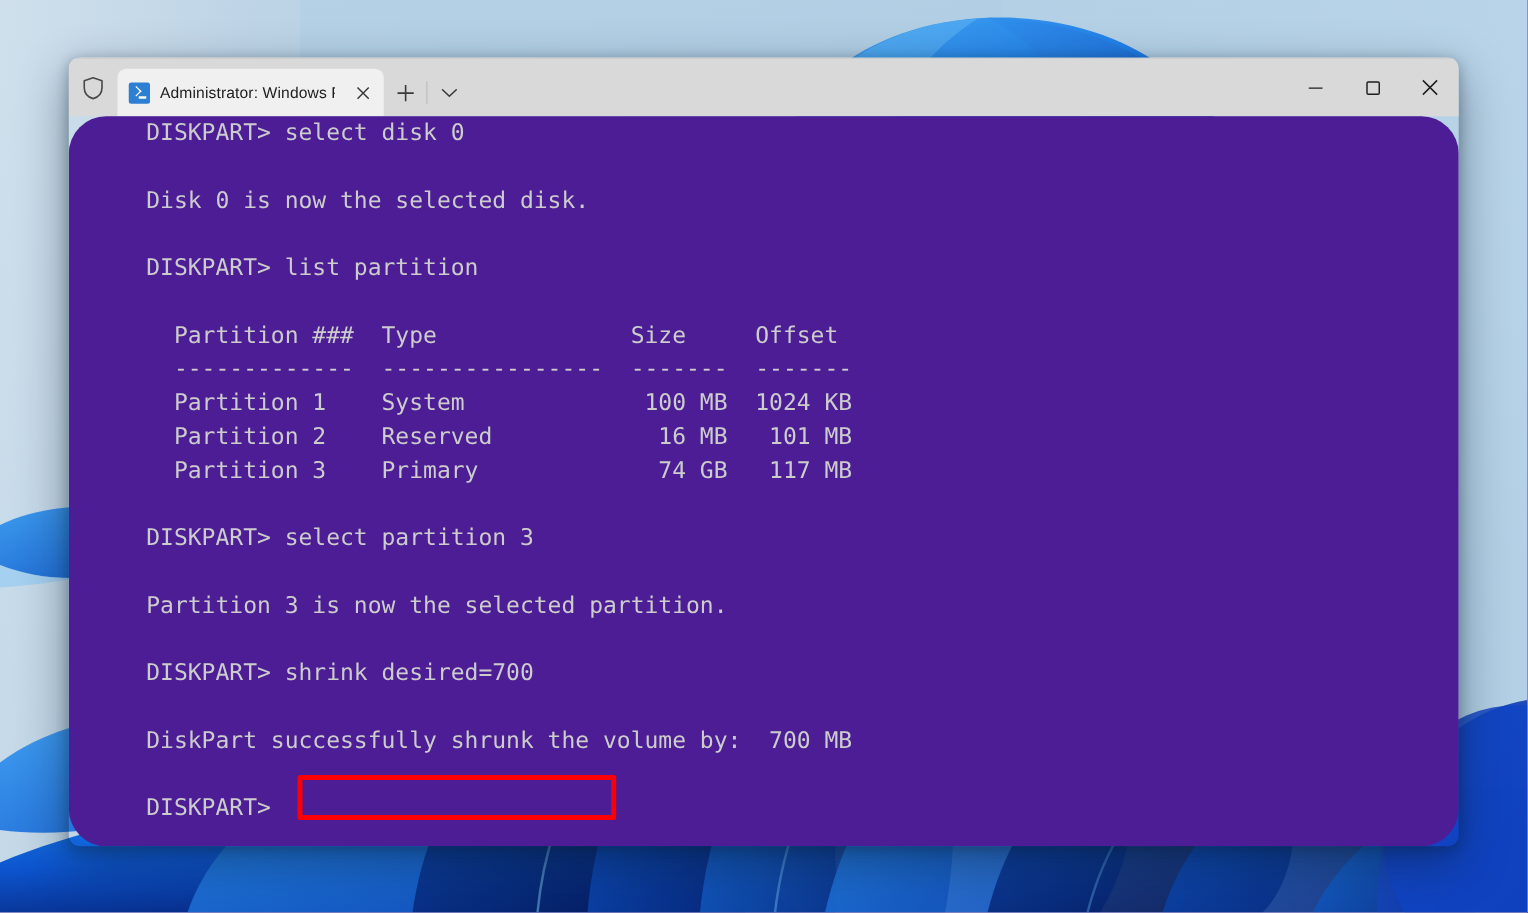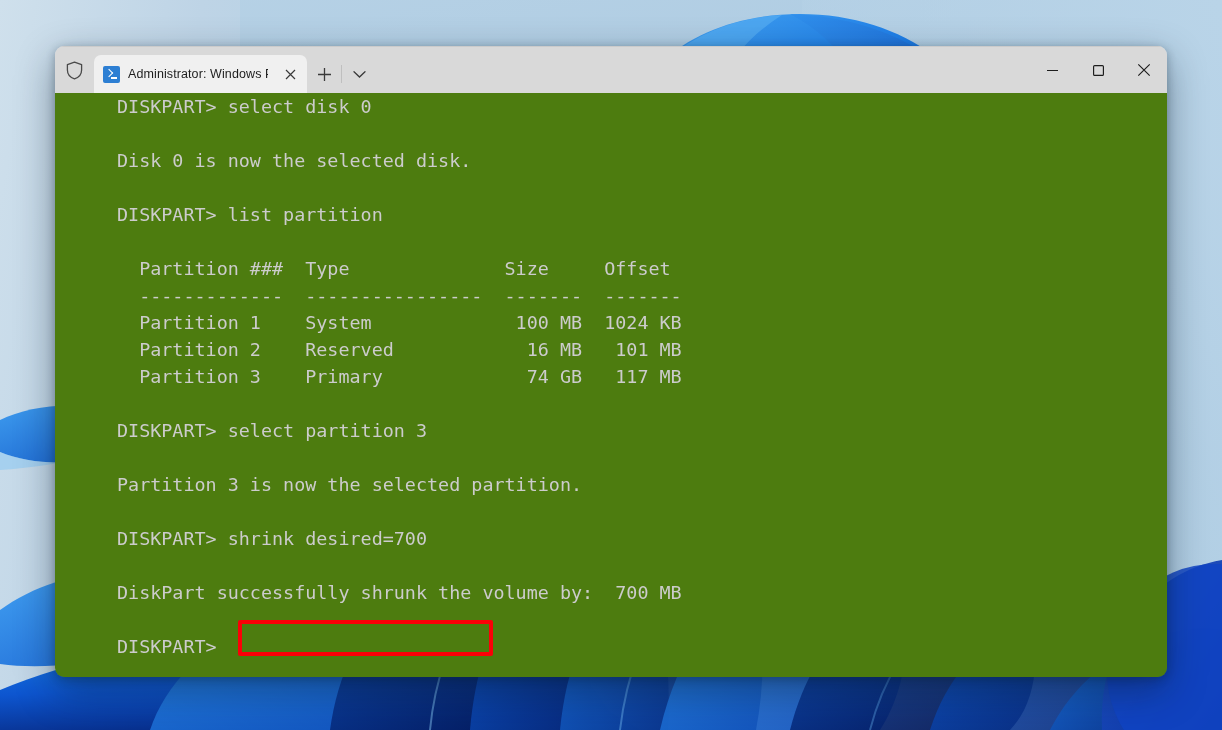--- a/index.html
+++ b/index.html
@@ -325,18 +325,18 @@
         </svg>
       </div>
       <div class="wc">
         <svg width="14" height="14" viewBox="0 0 14 14">
           <path d="M1.3 1.3 L12.7 12.7 M12.7 1.3 L1.3 12.7" stroke="#1d1d1d" stroke-width="1.15" fill="none"></path>
         </svg>
       </div>
     </div>
   </div>
 
-  <div id="terminal" style="background: #4d7c0f;">
+  <div id="terminal" style="background: #4c1d95; border-radius: 30px;">
     <div id="term-text" style="color: rgb(204, 204, 204);"><div class="term-line">DISKPART&gt; select disk 0</div><div class="term-line blank">&nbsp;</div><div class="term-line">Disk 0 is now the selected disk.</div><div class="term-line blank">&nbsp;</div><div class="term-line">DISKPART&gt; list partition</div><div class="term-line blank">&nbsp;</div><div class="term-line">  Partition ###  Type              Size     Offset</div><div class="term-line">  -------------  ----------------  -------  -------</div><div class="term-line">  Partition 1    System             100 MB  1024 KB</div><div class="term-line">  Partition 2    Reserved            16 MB   101 MB</div><div class="term-line">  Partition 3    Primary             74 GB   117 MB</div><div class="term-line blank">&nbsp;</div><div class="term-line">DISKPART&gt; select partition 3</div><div class="term-line blank">&nbsp;</div><div class="term-line">Partition 3 is now the selected partition.</div><div class="term-line blank">&nbsp;</div><div class="term-line">DISKPART&gt; shrink desired=700</div><div class="term-line blank">&nbsp;</div><div class="term-line">DiskPart successfully shrunk the volume by:  700 MB</div><div class="term-line blank">&nbsp;</div><div class="term-line">DISKPART&gt; </div></div>
 
     <div id="highlight-box" style="border-color: rgb(251, 0, 7);"></div>
   </div>
 </div>
 
 </body></html>

